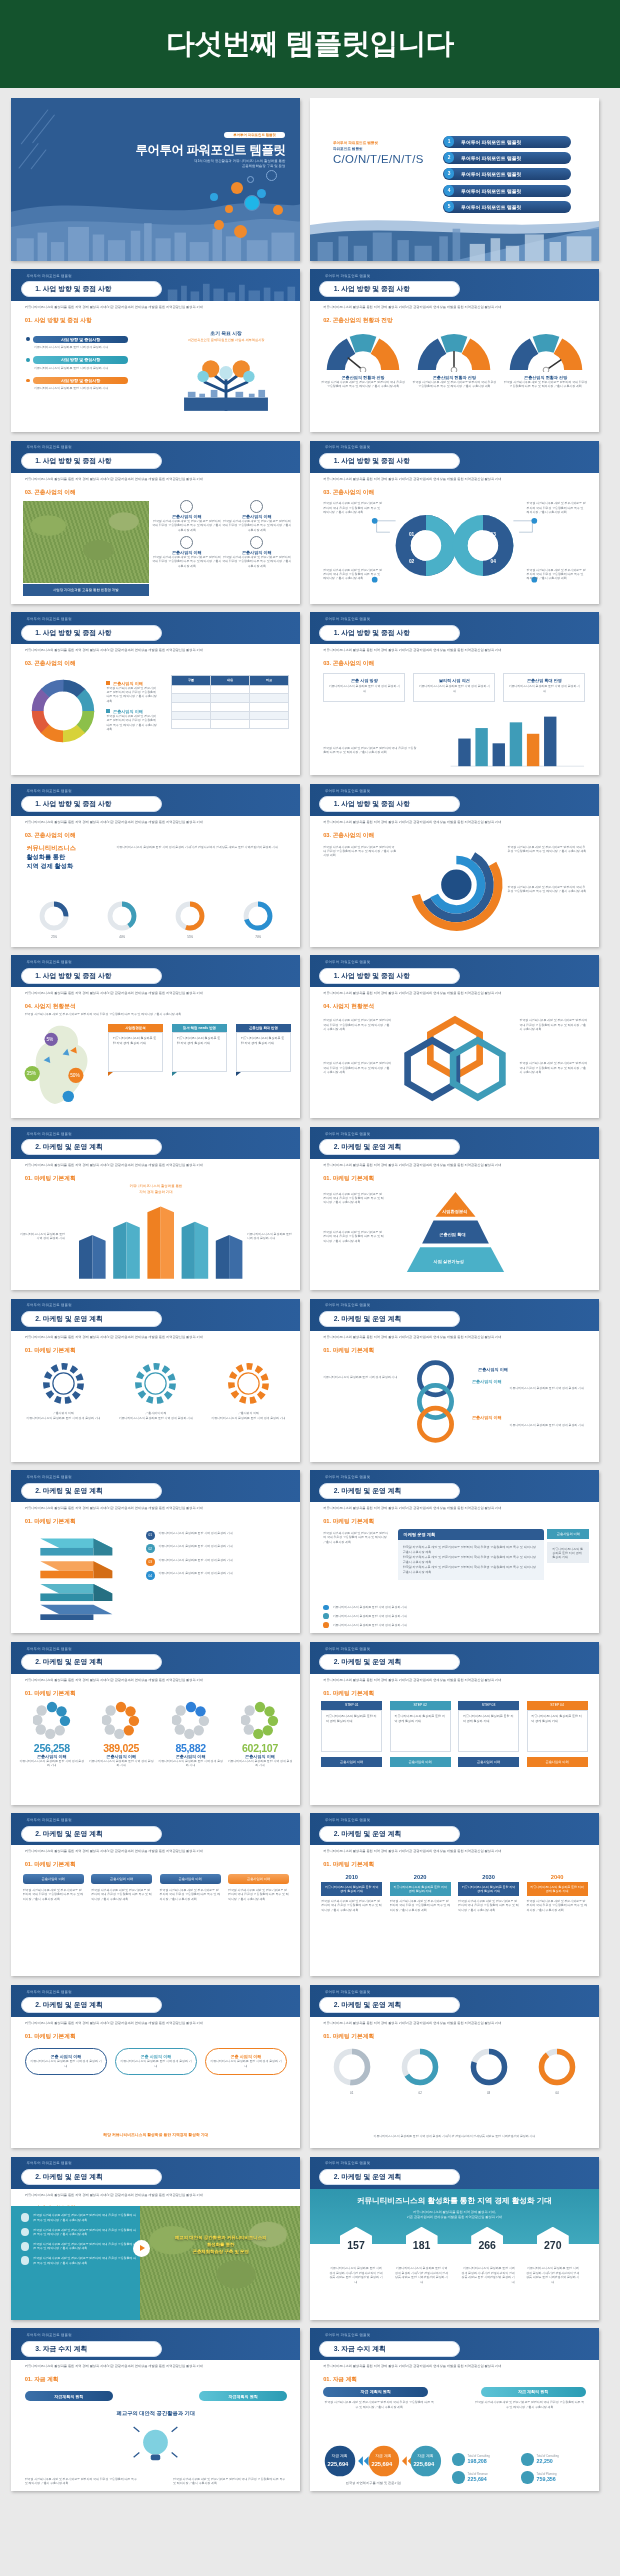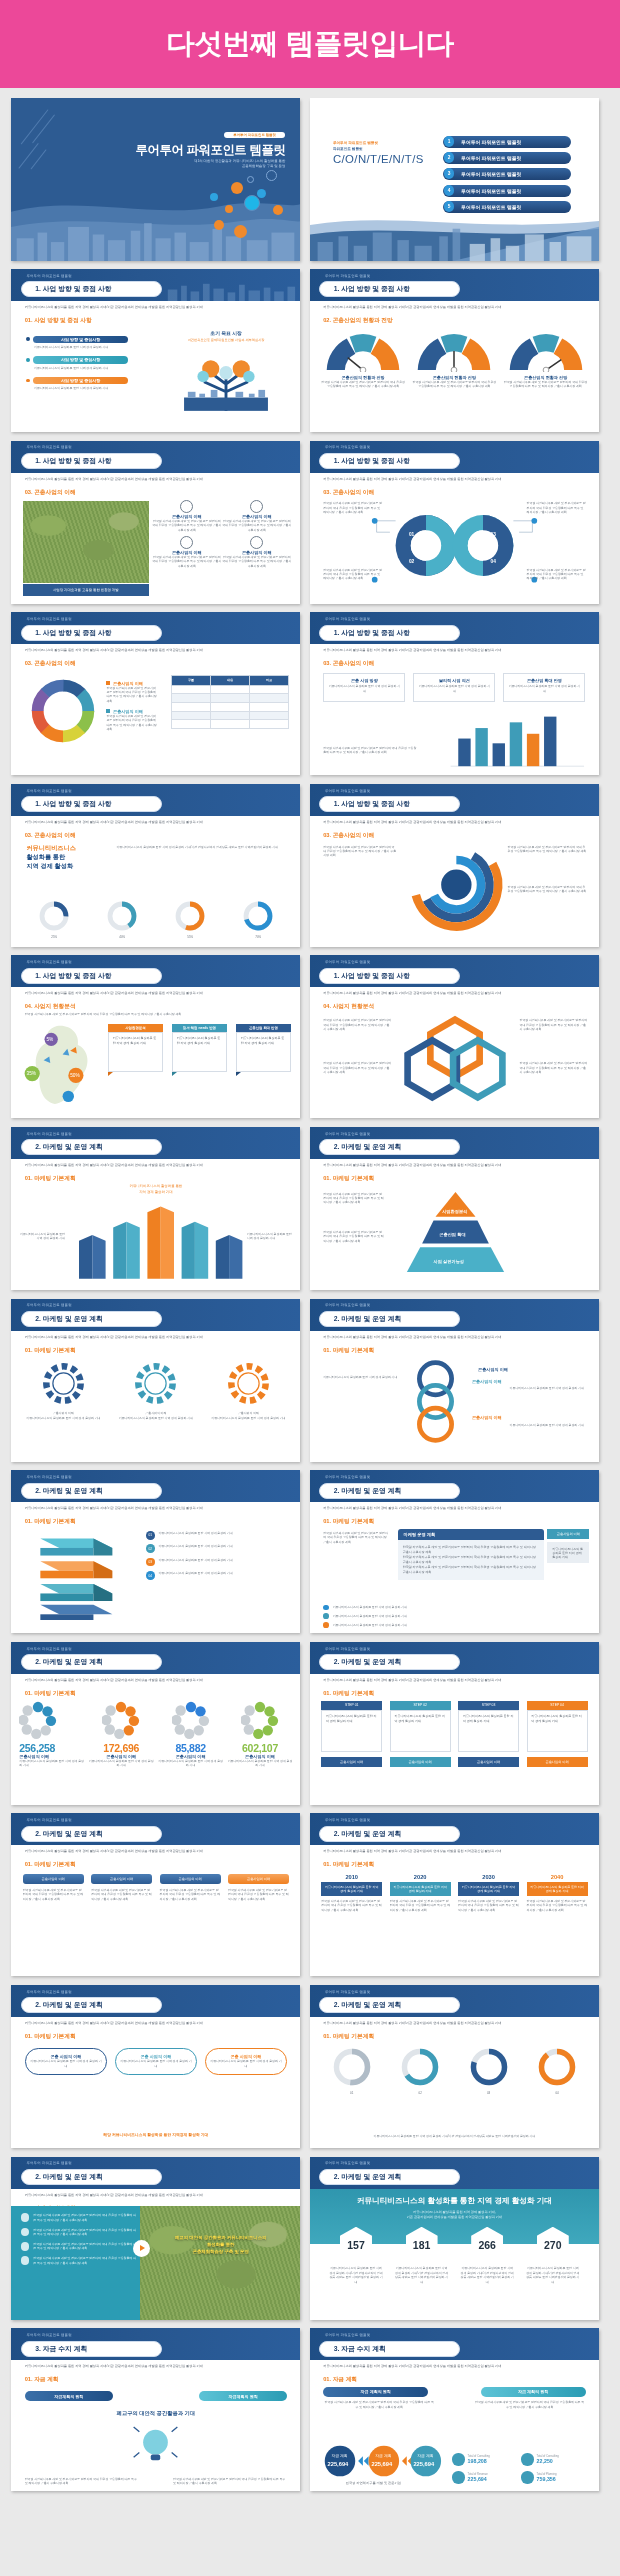--- a/index.html
+++ b/index.html
@@ -5,21 +5,21 @@
   * { box-sizing: border-box; margin:0; padding:0; }
   body {
     width: 620px; height: 2576px;
     background: #e9e9e9;
     font-family: "Liberation Sans", sans-serif;
     overflow: hidden;
   }
   
   .banner {
     width: 620px; height: 88px;
-    background: #ec4899;
+    background: #14532d;
     display: flex; align-items: center; justify-content: center;
   }
   .banner-title {
     color: #ffffff;
     font-size: 28.5px;
     font-weight: bold;
     letter-spacing: -0.5px;
   }
   
   .grid {
@@ -857,21 +857,21 @@
   </div>
 
   <div class="slide">
     <div class="sl-head"></div>
     <div class="sl-kicker">루어투어 파워포인트 템플릿</div>
     <div class="sl-titlepill">2. 마케팅 및 운영 계획</div>
     <div class="sl-sub">커뮤니티비즈니스의 활성화를 통한 지역 경제 활성화 기대/기관 관광자원과의 연계상품 개발을 통한 지역관광산업 활성화 기대</div>
     <div class="sl-sect">01. 마케팅 기본계획</div>
     <div class="sl-body">
       <div class="row" style="justify-content:space-around;padding:1.9px 5.7px">
-        <div style="width:65px;">
+        <div style="width:65px;text-align:center">
           <svg viewBox="0 0 44 44" style="width:38px;height:38px">
             <circle cx="22" cy="7" r="6" fill="#2f8fbf"></circle>
               <circle cx="33" cy="12" r="6" fill="#2f8fbf"></circle>
               <circle cx="37" cy="23" r="6" fill="#2f8fbf"></circle>
             <circle cx="31" cy="34" r="6" fill="#c9cfd4"></circle>
               <circle cx="20" cy="38" r="6" fill="#c9cfd4"></circle>
               <circle cx="9" cy="33" r="6" fill="#c9cfd4"></circle>
             <circle cx="5" cy="22" r="6" fill="#c9cfd4"></circle>
               <circle cx="10" cy="11" r="6" fill="#c9cfd4"></circle>
           </svg>
@@ -883,21 +883,21 @@
           <svg viewBox="0 0 44 44" style="width:38px;height:38px">
             <circle cx="22" cy="7" r="6" fill="#ef8021"></circle>
               <circle cx="33" cy="12" r="6" fill="#ef8021"></circle>
               <circle cx="37" cy="23" r="6" fill="#ef8021"></circle>
             <circle cx="31" cy="34" r="6" fill="#ef8021"></circle>
               <circle cx="20" cy="38" r="6" fill="#c9cfd4"></circle>
               <circle cx="9" cy="33" r="6" fill="#c9cfd4"></circle>
             <circle cx="5" cy="22" r="6" fill="#c9cfd4"></circle>
               <circle cx="10" cy="11" r="6" fill="#c9cfd4"></circle>
           </svg>
-          <div class="bignum" style="color:#ef8021">172,696</div>
+          <div class="bignum" style="color:#ef8021">389,025</div>
           <div class="mini-ttl" style="color:#1f4e85">곤충사업의 이해</div>
           <div class="mini-txt">커뮤니티비즈니스의 활성화를 통한 지역 경제 활성화 기대</div>
         </div>
         <div style="width:65px;text-align:center">
           <svg viewBox="0 0 44 44" style="width:38px;height:38px">
             <circle cx="22" cy="7" r="6" fill="#2f80d8"></circle>
               <circle cx="33" cy="12" r="6" fill="#2f80d8"></circle>
               <circle cx="37" cy="23" r="6" fill="#c9cfd4"></circle>
             <circle cx="31" cy="34" r="6" fill="#c9cfd4"></circle>
               <circle cx="20" cy="38" r="6" fill="#c9cfd4"></circle>
@@ -1138,21 +1138,21 @@
     </div>
     <div class="row" style="position:absolute;left:0;top:70px;width:100%;justify-content:space-around;padding:0 13.3px">
       <div style="width:55px;text-align:center">
         <div class="hex" style="margin:0 auto">157</div>
         <div class="mini-txt" style="margin-top:3.8px">커뮤니티비즈니스의 활성화를 통한 지역 경제 활성화 기대/기관 관광자원과의 연계상품 개발을 통한 지역관광산업 활성화 기대</div>
       </div>
       <div style="width:55px;text-align:center">
         <div class="hex" style="margin:0 auto">181</div>
         <div class="mini-txt" style="margin-top:3.8px">커뮤니티비즈니스의 활성화를 통한 지역 경제 활성화 기대/기관 관광자원과의 연계상품 개발을 통한 지역관광산업 활성화 기대</div>
       </div>
-      <div style="width:55px;text-align:center">
+      <div style="width:55px;text-align:right">
         <div class="hex" style="margin:0 auto">266</div>
         <div class="mini-txt" style="margin-top:3.8px">커뮤니티비즈니스의 활성화를 통한 지역 경제 활성화 기대/기관 관광자원과의 연계상품 개발을 통한 지역관광산업 활성화 기대</div>
       </div>
       <div style="width:55px;text-align:center">
         <div class="hex" style="margin:0 auto">270</div>
         <div class="mini-txt" style="margin-top:3.8px">커뮤니티비즈니스의 활성화를 통한 지역 경제 활성화 기대/기관 관광자원과의 연계상품 개발을 통한 지역관광산업 활성화 기대</div>
       </div>
     </div>
   </div>
 

